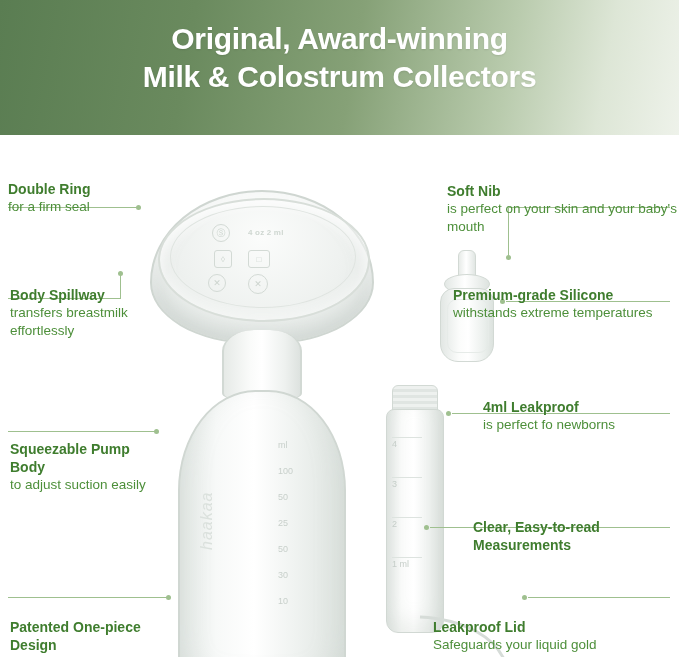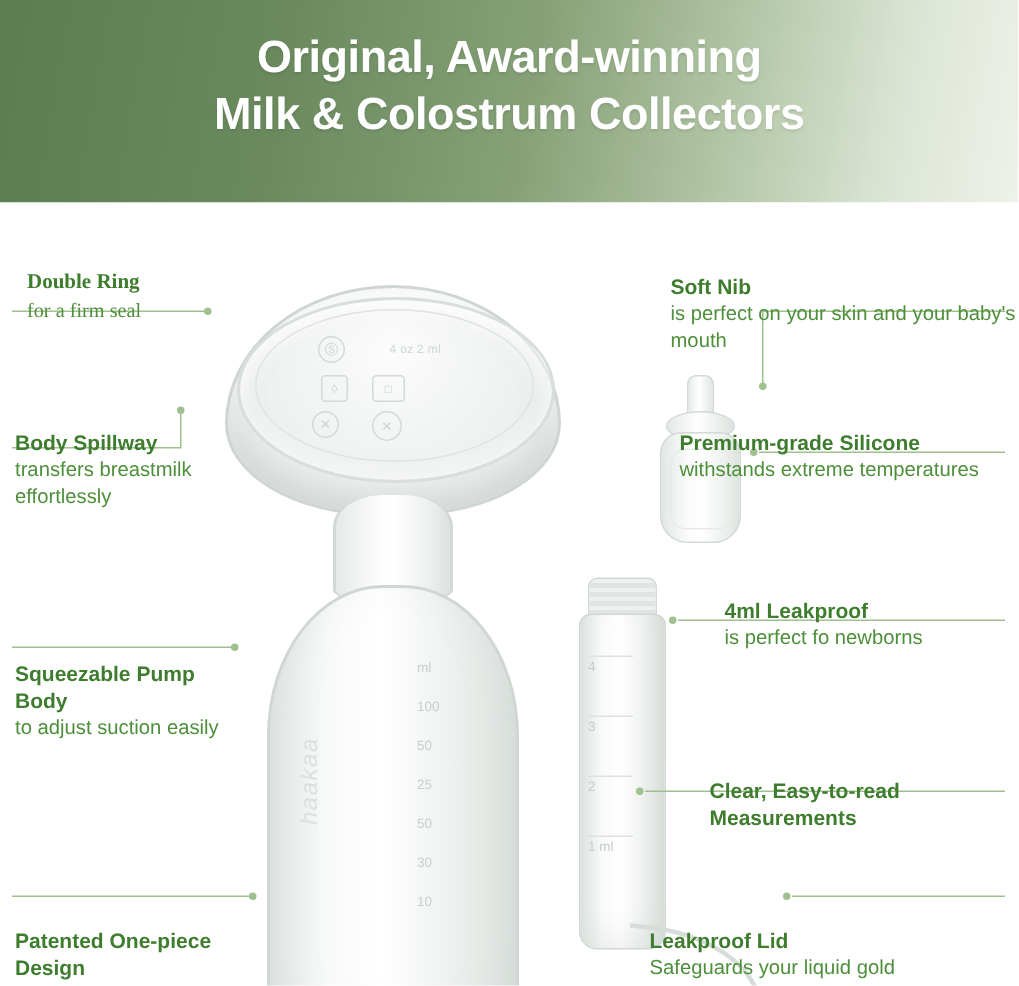--- a/index.html
+++ b/index.html
@@ -93,21 +93,22 @@
     height: 100px;
     border: 1px solid #dfe4e0;
     border-radius: 50%;
   }
   .emboss {
     position: absolute;
     color: #cfd7d1;
     font-size: 8px;
     letter-spacing: 0.2px;
     line-height: 10px;
-    text-align: right;
+    text-align: left;
+    font-weight: bold;
   }
   .symbol-box {
     position: absolute;
     border: 1px solid #d3dad5;
     border-radius: 3px;
     color: #ccd4ce;
     font-size: 8px;
     display: flex;
     align-items: center;
     justify-content: center;
@@ -384,21 +385,21 @@
     <div class="leader h" style="left:452px; top:278px; width:218px;"></div>
     <div class="dot" style="left:446px; top:276px;"></div>
 
     <div class="leader h" style="left:430px; top:392px; width:240px;"></div>
     <div class="dot" style="left:424px; top:390px;"></div>
 
     <div class="leader h" style="left:528px; top:462px; width:142px;"></div>
     <div class="dot" style="left:522px; top:460px;"></div>
   </div>
 
-  <div class="callout left" style="left:18px; top:180px; width:150px;font-family:Liberation Serif, serif;">
+  <div class="callout left" style="left:8px; top:180px; width:150px;">
     <div class="head">Double Ring</div>
     <div class="sub">for a firm seal</div>
   </div>
 
   <div class="callout left" style="left:10px; top:286px; width:140px;">
     <div class="head">Body Spillway</div>
     <div class="sub">transfers breastmilk effortlessly</div>
   </div>
 
   <div class="callout left" style="left:10px; top:440px; width:150px;">

